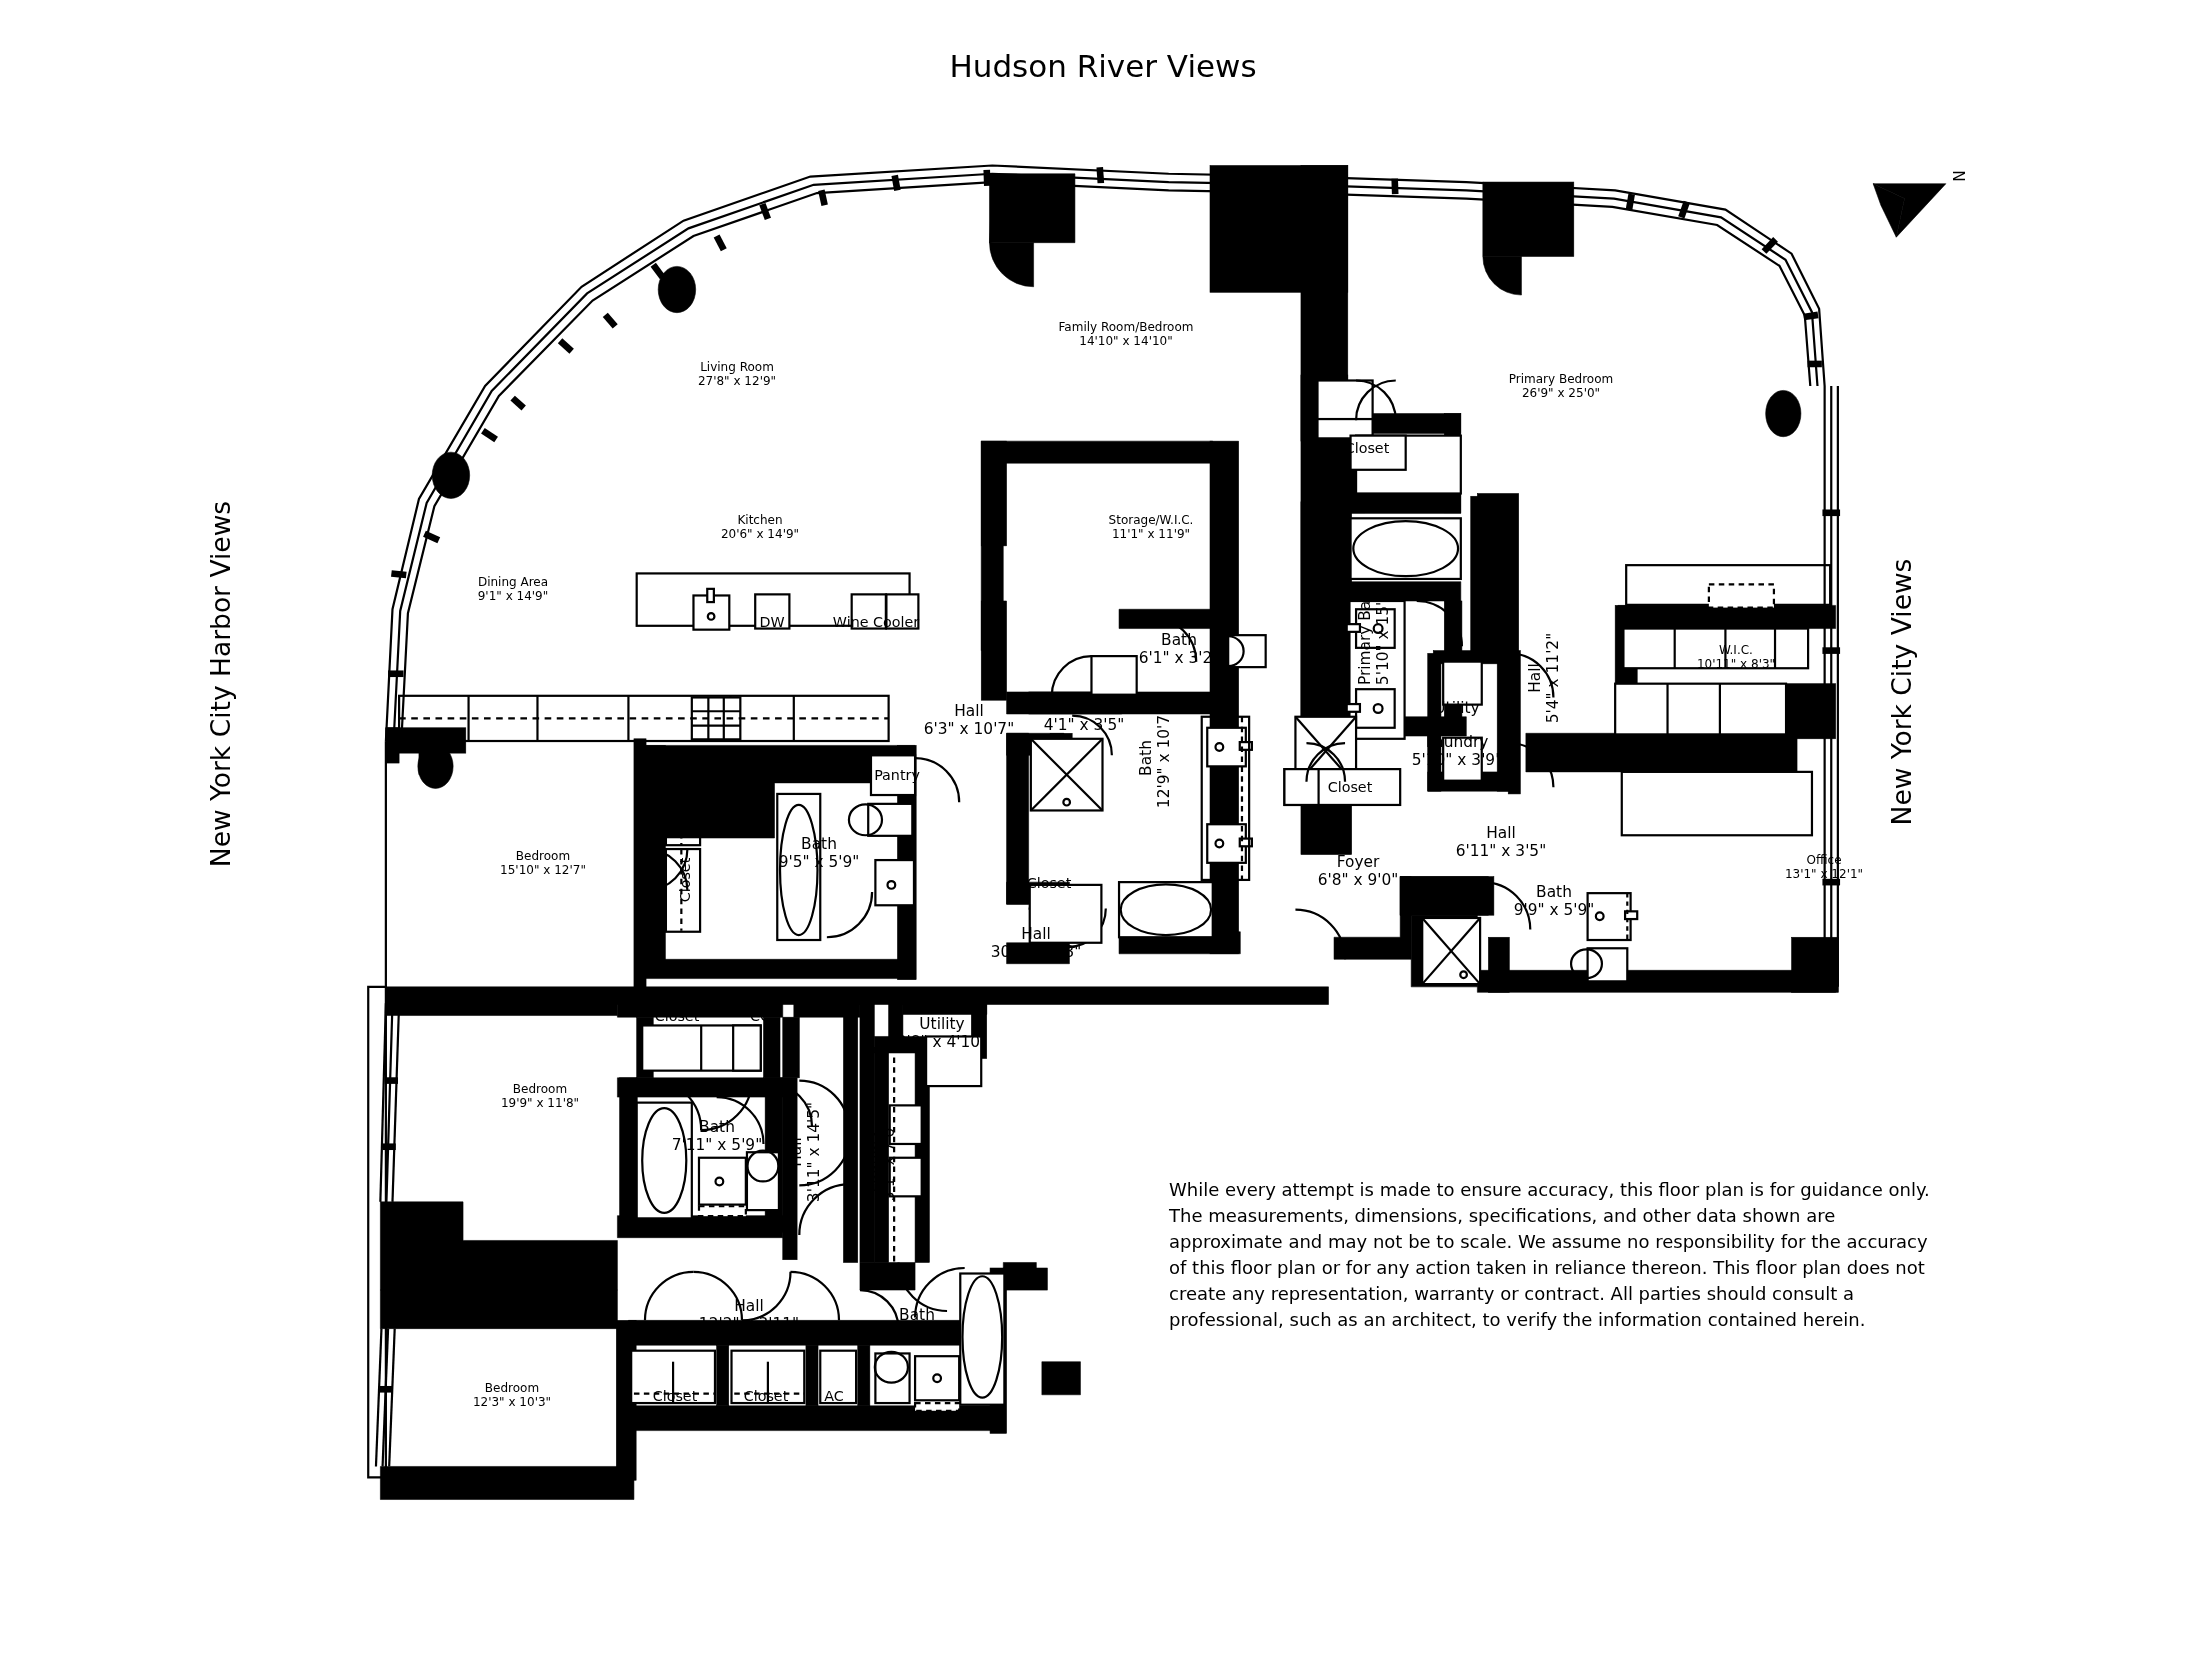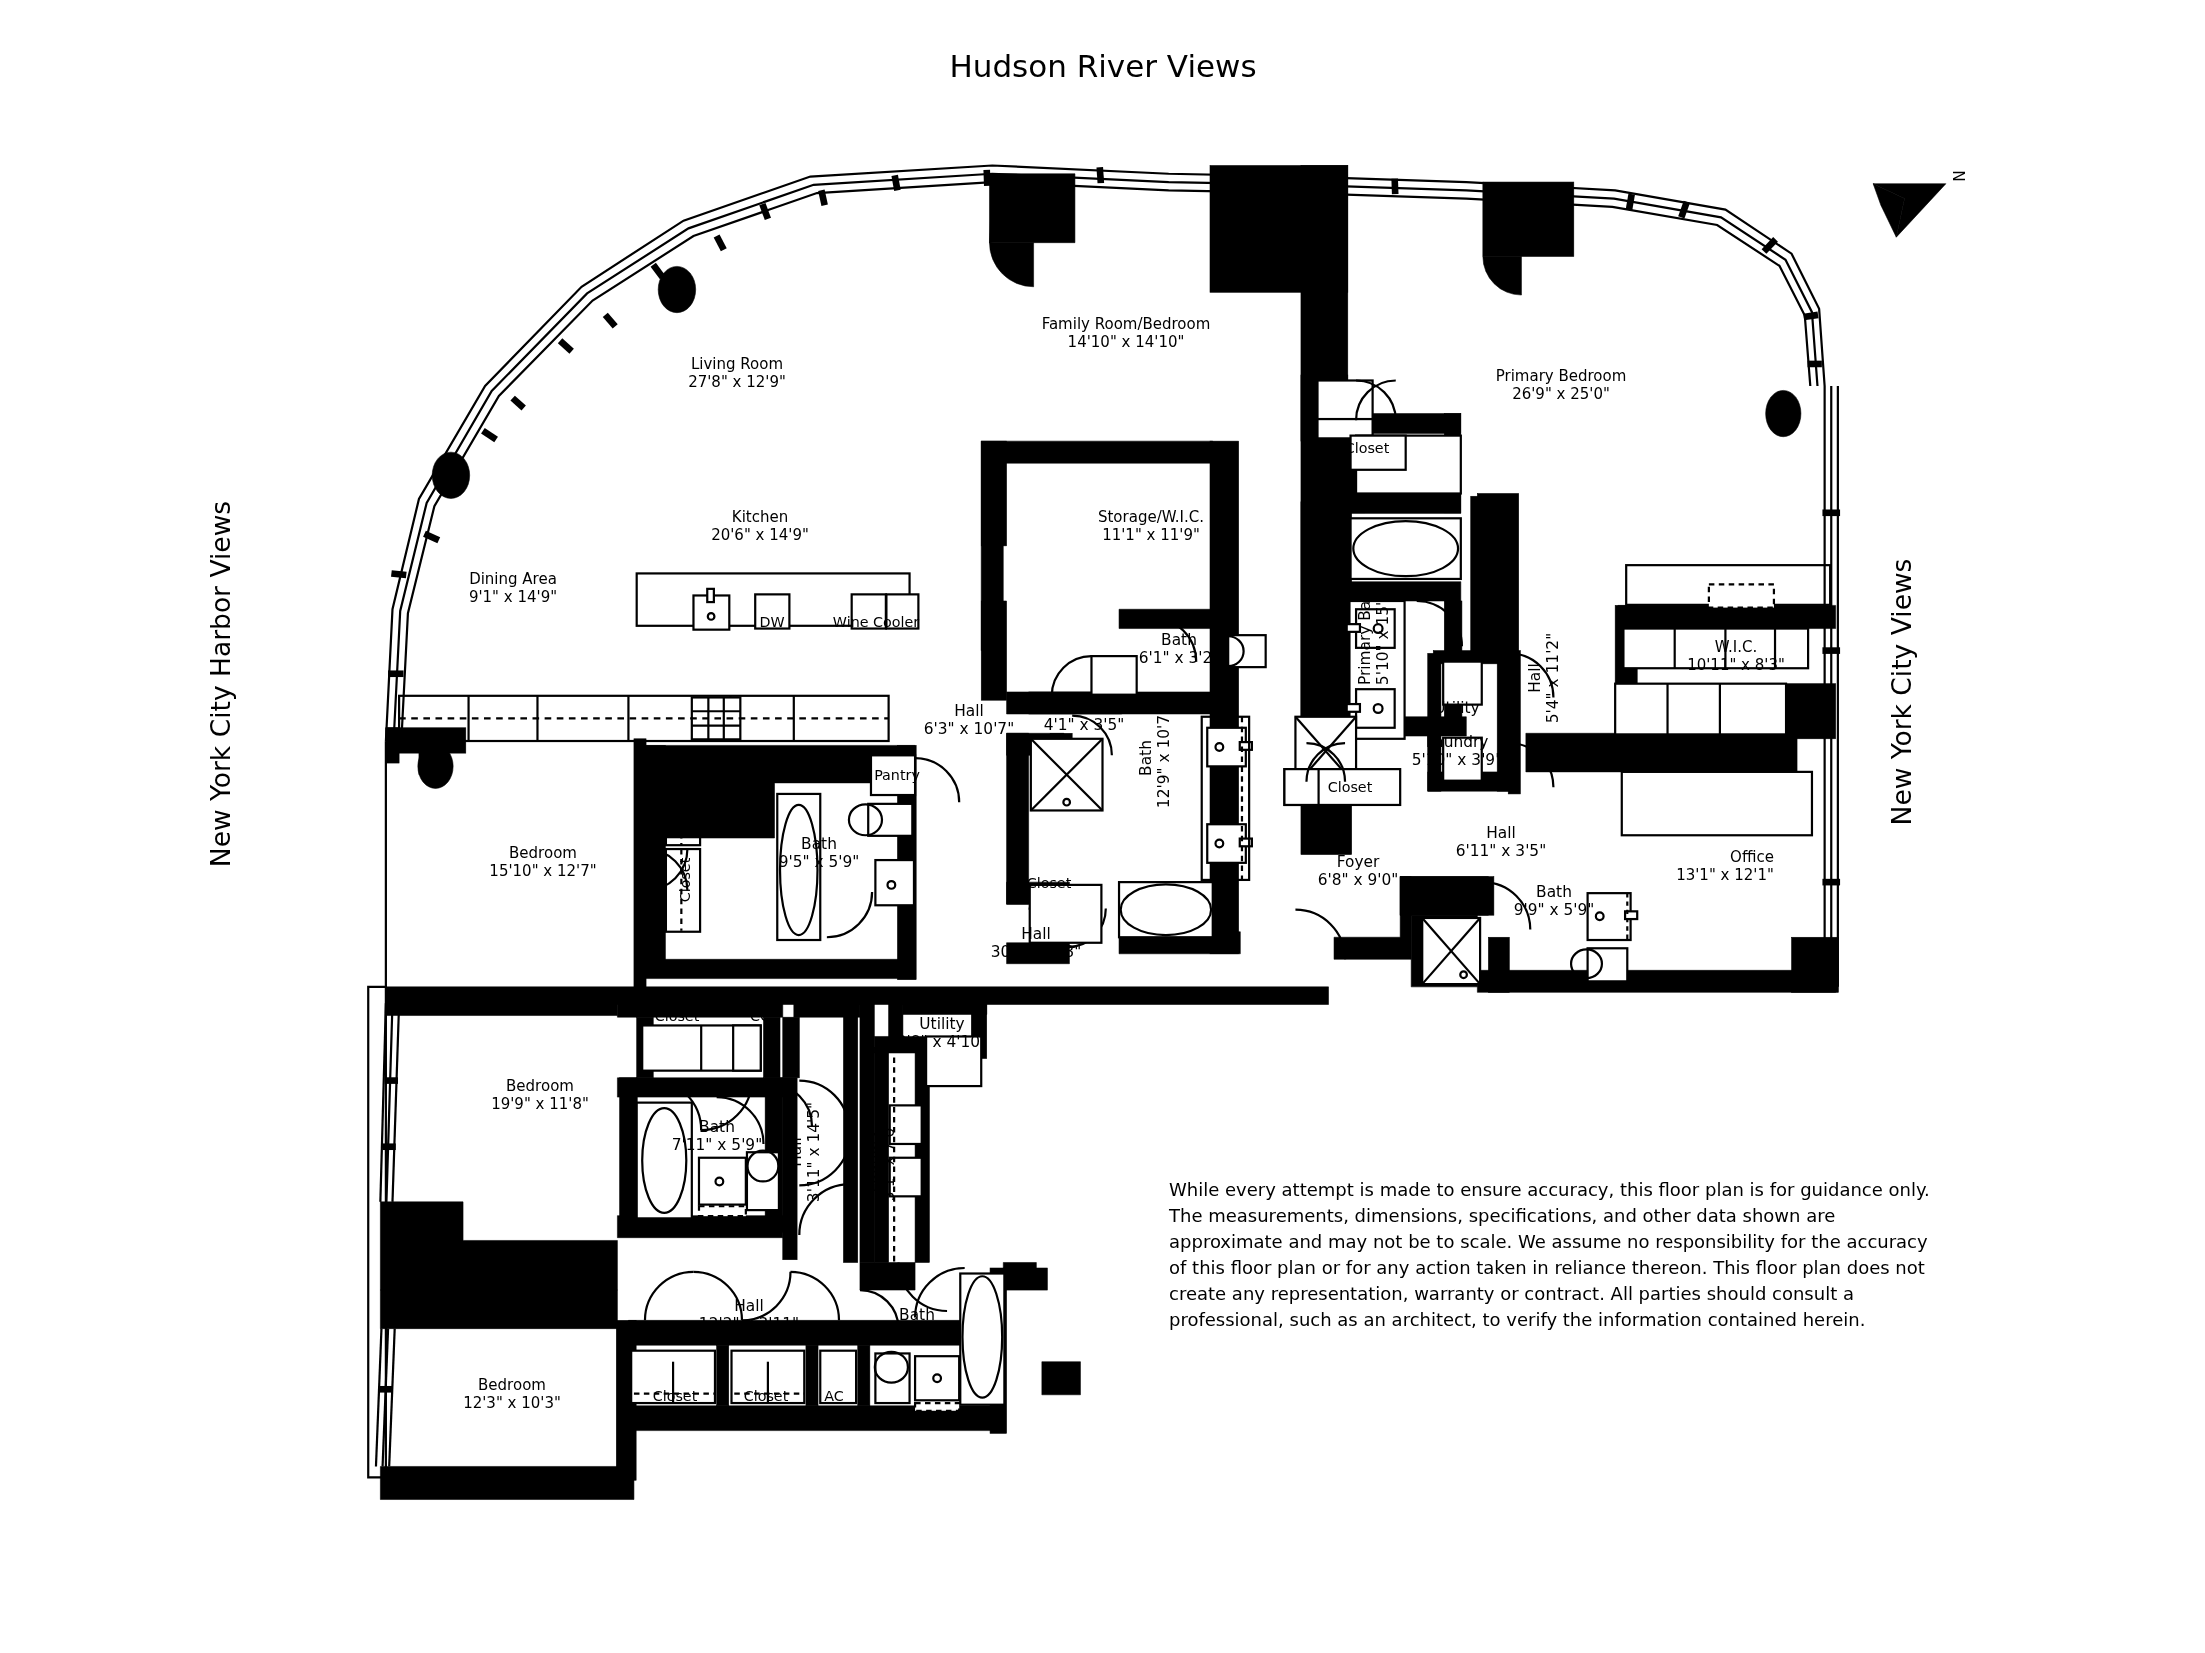--- a/index.html
+++ b/index.html
@@ -7,21 +7,21 @@
        font-family:"DejaVu Sans","Liberation Sans",sans-serif;color:#000;}
   #stage{position:absolute;left:0;top:0;width:2205px;height:1488px;}
   svg#plan{position:absolute;left:0;top:0;width:2205px;height:1654px;}
 
   .lbl{position:absolute;text-align:center;line-height:1.18;white-space:nowrap;
        color:#000;font-family:"DejaVu Sans","Liberation Sans",sans-serif;}
   .lbl .n{display:block;}
   .lbl .d{display:block;}
 
   .t-title{font-size:31px;}
-  .t-room{font-size:15px;}
+  .t-room{font-size:12px;}
   .t-small{font-size:15.4px;}
   .t-tiny{font-size:14.3px;}
   .t-side{font-size:26.5px;}
 
   #disclaimer{position:absolute;font-size:18px;line-height:1.44;
       width:772px;text-align:left;color:#000;}
 </style>
 </head>
 <body>
 
@@ -470,21 +470,21 @@
         <span class="d">9'1" x 14'9"</span>
       </div>
       <div class="lbl t-room" style="left: 1151px; top: 527px; transform: translate(-50%, -50%);">
         <span class="n">Storage/W.I.C.</span>
         <span class="d">11'1" x 11'9"</span>
       </div>
       <div class="lbl t-room" style="left: 1716px; top: 657px; transform: translate(-50%, -50%); margin-left: 20px;">
         <span class="n">W.I.C.</span>
         <span class="d">10'11" x 8'3"</span>
       </div>
-      <div class="lbl t-room" style="left: 1725px; top: 867px; transform: translate(-50%, -50%); text-align: right;">
+      <div class="lbl t-room" style="left: 1824px; top: 867px; transform: translate(-50%, -50%);">
         <span class="n">Office</span>
         <span class="d">13'1" x 12'1"</span>
       </div>
       <div class="lbl t-room" style="left: 543px; top: 863px; transform: translate(-50%, -50%);">
         <span class="n">Bedroom</span>
         <span class="d">15'10" x 12'7"</span>
       </div>
       <div class="lbl t-room" style="left: 540px; top: 1096px; transform: translate(-50%, -50%);">
         <span class="n">Bedroom</span>
         <span class="d">19'9" x 11'8"</span>

